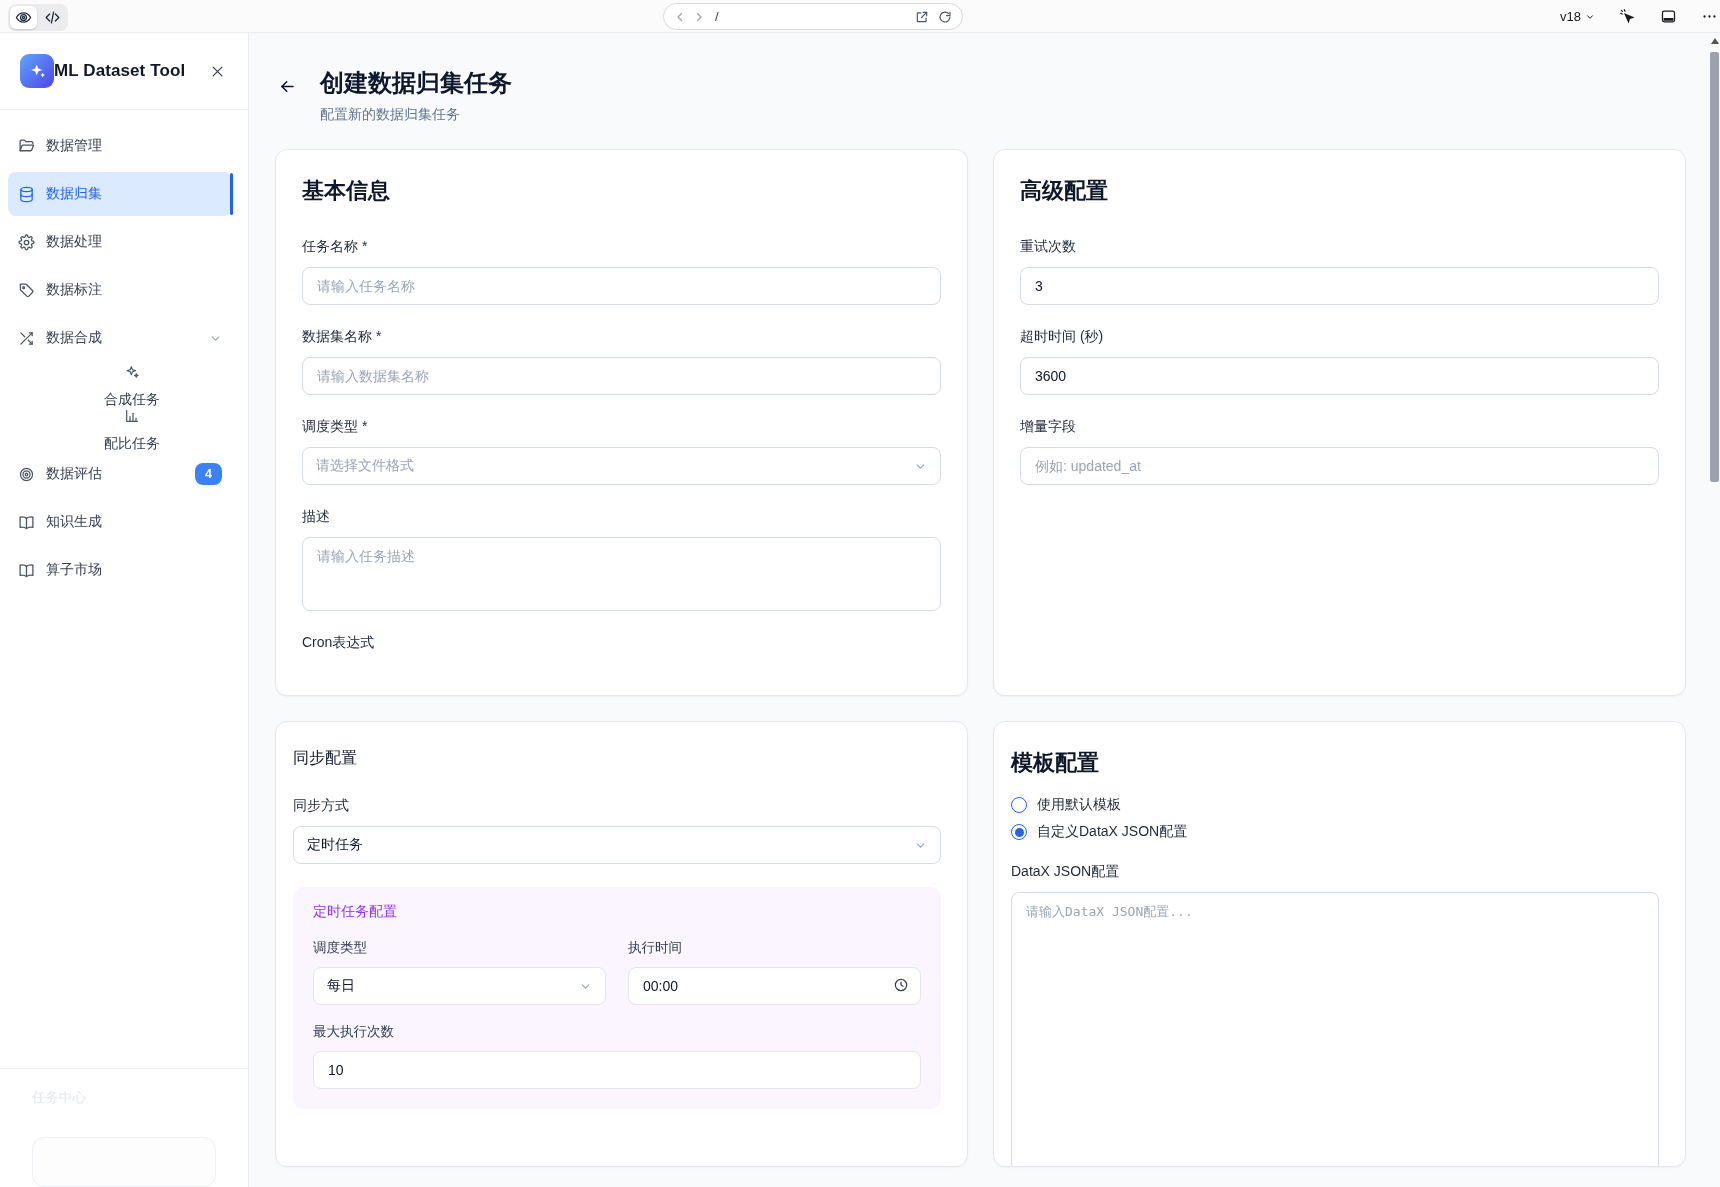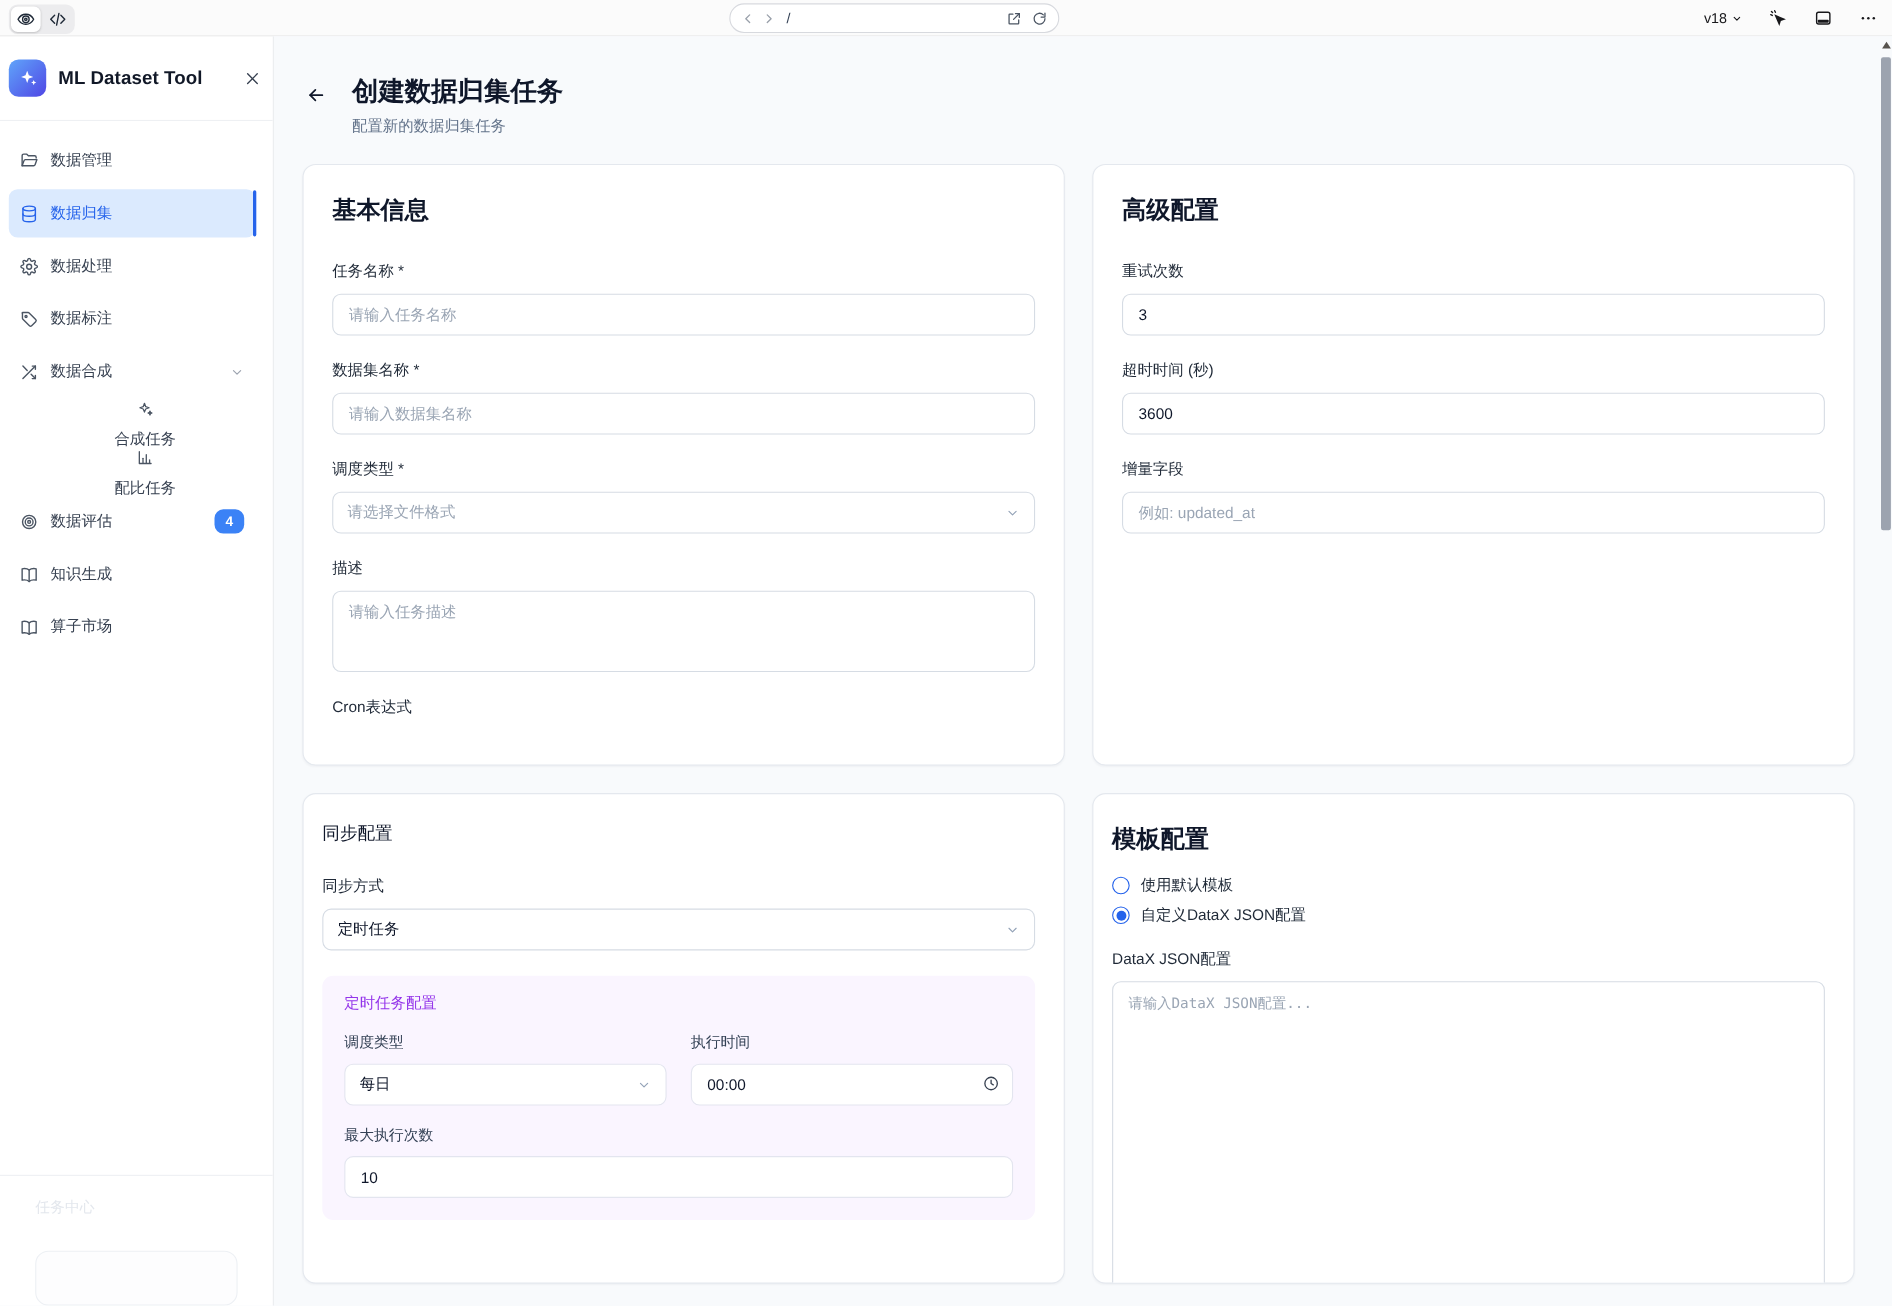--- a/index.html
+++ b/index.html
@@ -9,29 +9,29 @@
 
   
   .topbar { position:relative; height:33px; background:#fbfbfb; border-bottom:1px solid #ececec; }
   .seg { position:absolute; left:8px; top:4px; display:flex; gap:2px; background:#ececee; border-radius:8px; padding:2px; }
   .seg-btn { width:27px; height:23px; display:grid; place-items:center; border-radius:6px; color:#1f2937; cursor:pointer; }
   .seg-btn.active { background:#fff; box-shadow:0 1px 2px rgba(0,0,0,.18); }
   .urlbar { position:absolute; left:663px; top:3px; width:300px; height:27px; background:#fff; border:1px solid #d7d9de; border-radius:14px; display:flex; align-items:center; gap:7px; padding:0 10px; }
   .urlbar .nav-chev { color:#9aa1ab; }
   .url-path { font-size:13px; color:#334155; margin-left:3px; flex:1; }
   .urlbar-icons { display:flex; gap:9px; color:#4b5563; }
-  .topbar-right { position:absolute; right:13px; top:0; height:33px; display:flex; align-items:center; gap:24px; color:#18181b; }
+  .topbar-right { position:absolute; right:2px; top:0; height:33px; display:flex; align-items:center; gap:24px; color:#18181b; }
   .version { display:flex; align-items:center; gap:4px; font-size:13px; color:#18181b; cursor:pointer; }
 
   
   .app-row { display:flex; height:1154px; }
 
   
   .sidebar { width:249px; background:#fff; border-right:1px solid #e8eaee; display:flex; flex-direction:column; overflow:hidden; }
-  .sb-header { height:77px; flex:0 0 77px; display:flex; align-items:center; gap:11px; padding:0 8px; border-bottom:1px solid #eef0f3; }
+  .sb-header { height:77px; flex:0 0 77px; display:flex; align-items:center; padding:0 20px; border-bottom:1px solid #eef0f3; }
   .logo { width:34px; height:34px; border-radius:9px; background:linear-gradient(135deg,#60a5fa,#4f46e5); display:grid; place-items:center; color:#fff; }
   .sb-title { flex:1; font-size:17px; font-weight:700; color:#111827; letter-spacing:.1px; }
   .sb-close { color:#374151; cursor:pointer; display:grid; place-items:center; width:22px; height:22px; }
   .nav { flex:1; padding-top:14px; }
   .nav-item { height:44px; margin:0 16px 4px 8px; padding:0 10px; border-radius:8px; display:flex; align-items:center; gap:11px; font-size:14px; color:#374151; cursor:pointer; position:relative; }
   .nav-item .ni-icon { color:#4b5563; flex:0 0 auto; }
   .nav-item.active { background:#dbeafe; color:#2563eb; font-weight:500; }
   .nav-item.active .ni-icon { color:#2563eb; }
   .nav-item.active::after { content:""; position:absolute; right:-1px; top:1px; bottom:1px; width:3.5px; border-radius:4px; background:#2563eb; }
   .nav-item.sub { height:40px; padding-left:34px;flex-direction:column; }

